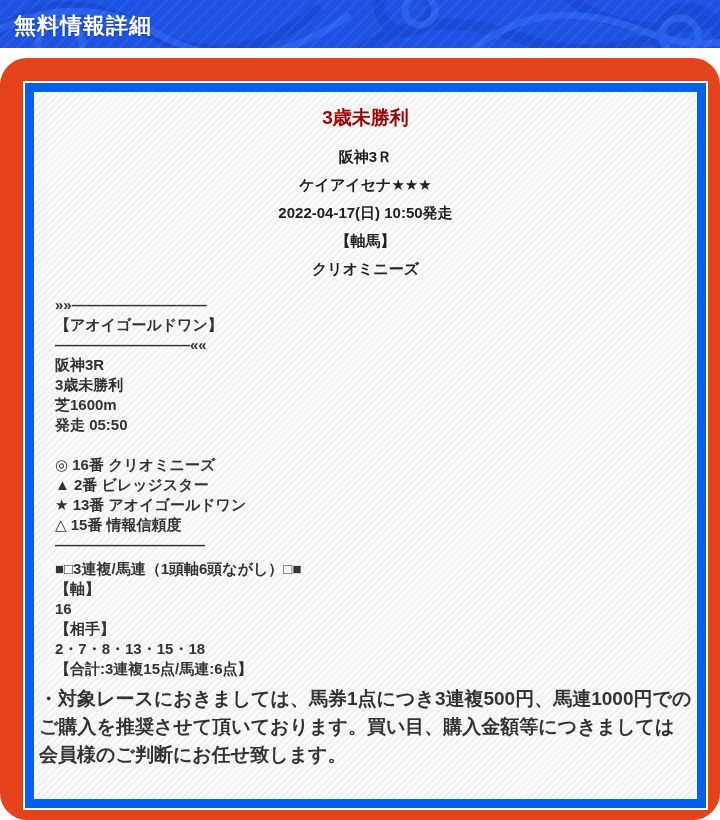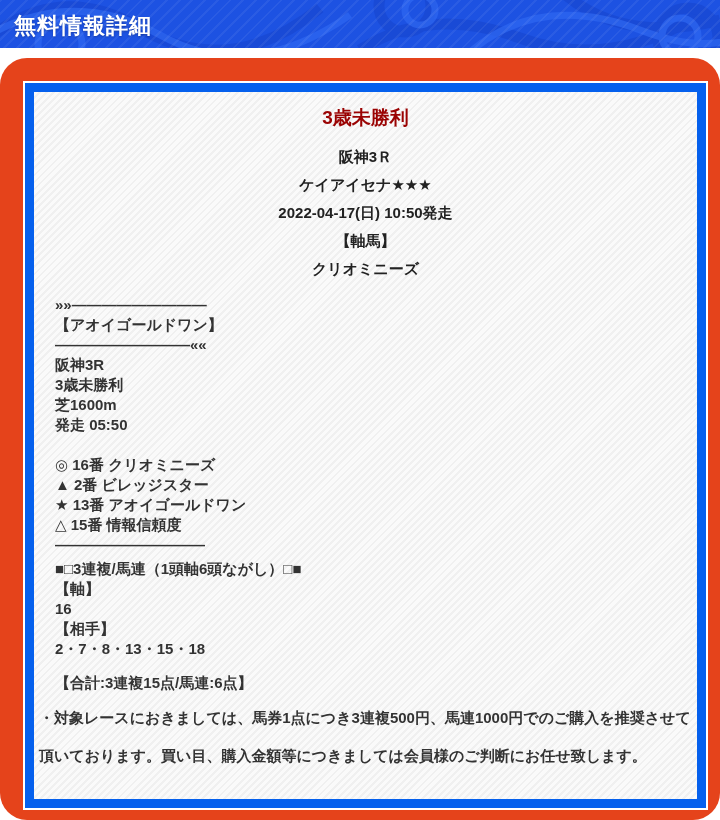--- a/index.html
+++ b/index.html
@@ -76,28 +76,28 @@
 
   .pred-block {
     margin-top: 12px;
     padding-left: 21px;
     color: #333333;
     font-size: 15px;
   }
   .pred-line { line-height: 20px; white-space: pre; }
   .horse-group { margin-top: 20px; }
   .bet-header-line { margin-top: 4px; }
-  .total-line { margin-top: 14px; }
+  .total-line { }
 
   .note-text {
     margin: 6px 5px 0 5px;
     padding-left: 0;
     color: #333333;
-    font-size: 15px;
-    line-height: 38px;
+    font-size: 19px;
+    line-height: 28px;
   }
 </style>
 </head>
 <body>
 
 <header class="page-header">
   <svg class="swirls" width="720" height="48" viewBox="0 0 720 48" aria-hidden="true">
     <g fill="none" stroke="#1644cd" stroke-width="11" opacity="0.55">
       <path d="M-30,55 Q50,-25 140,28 T320,8"></path>
       <circle cx="405" cy="6" r="26"></circle>

